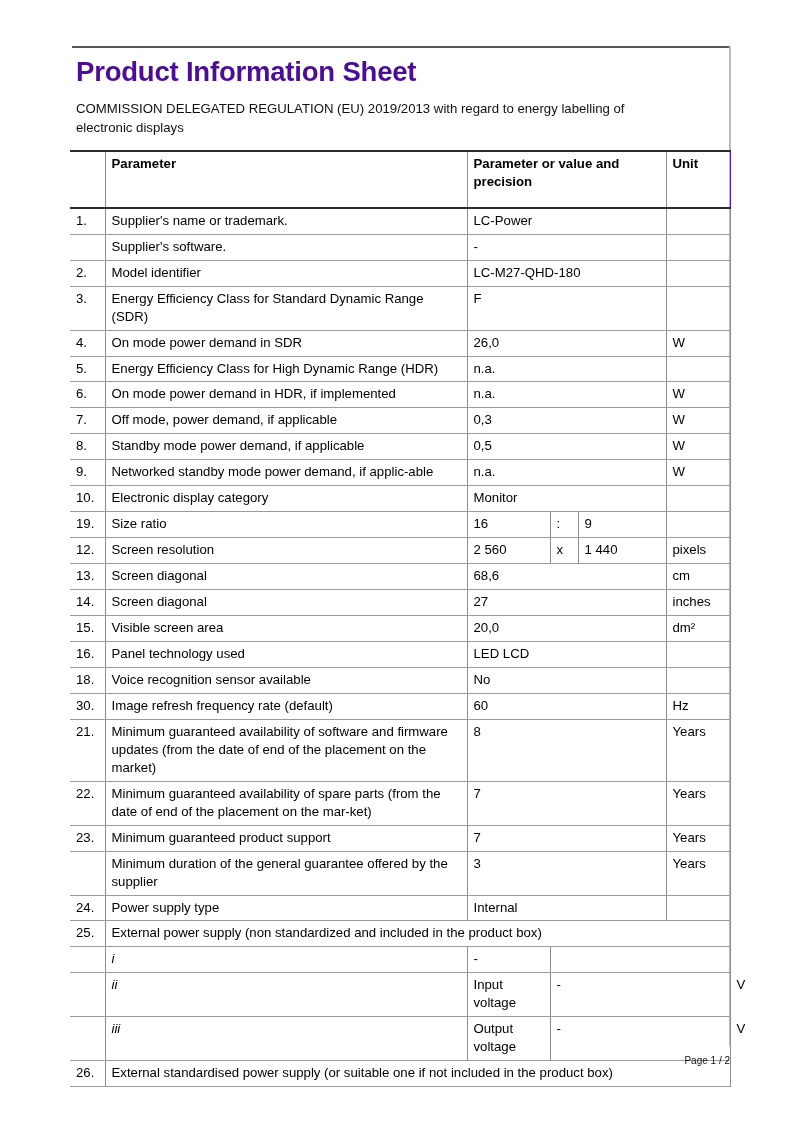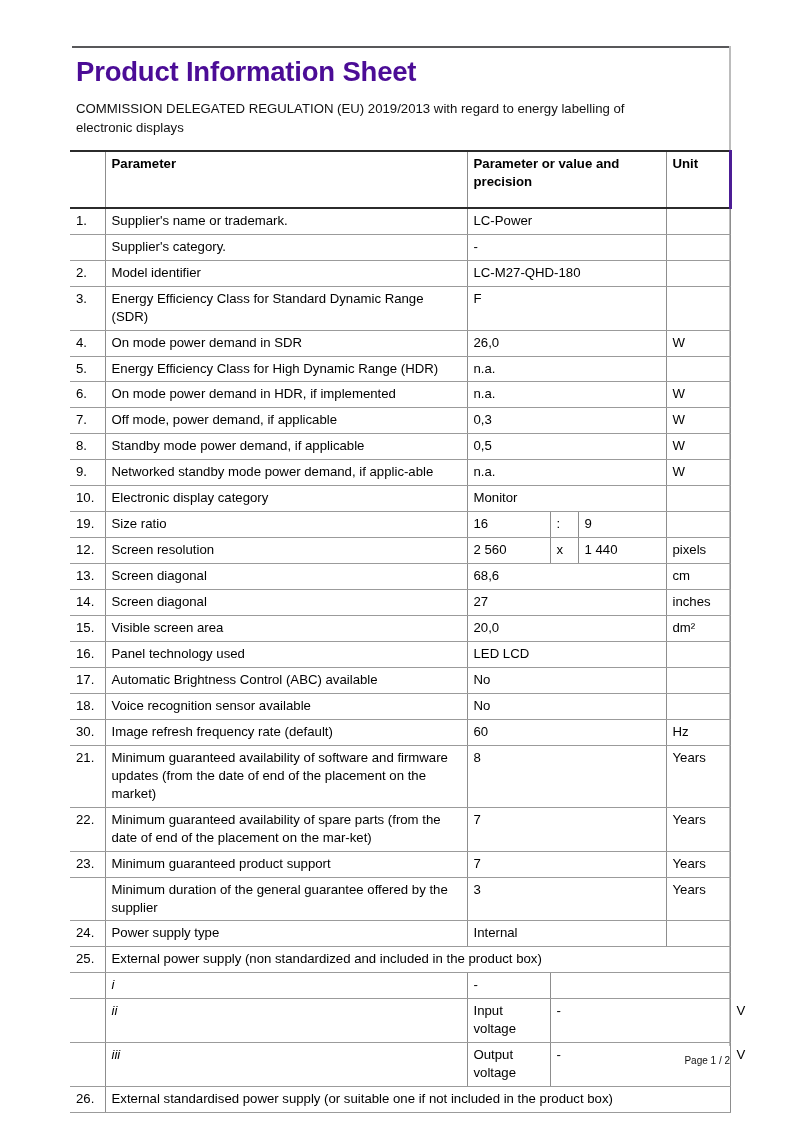--- a/index.html
+++ b/index.html
@@ -91,21 +91,21 @@
   tr.hdr td {
     font-weight: bold;
     border-top: 2px solid #2b2b2b;
     border-bottom: 2px solid #2b2b2b;
     padding-bottom: 16px;
   }
   tr.hdr td.num {
     border-top: 2px solid #2b2b2b;
     border-bottom: 2px solid #2b2b2b;
   }
-  tr.hdr td.col-unit { border-right: 3px solid #4c1d95; border-radius: 29px; }
+  tr.hdr td.col-unit { border-right: 1px solid #4c1d95; border-radius: 29px; }
 
   .r  { text-align: right; }
   .c  { text-align: center; }
 
   
   .roman { width: 35px; text-align: center; font-style: italic; padding-left: 0; padding-right: 0; }
 
   tr.lastrow td { border-bottom: 1px solid #9b9b9b; }
 
   .footer {
@@ -149,21 +149,21 @@
           <td class="col-unit">Unit</td>
         </tr>
       <tr>
             <td class="num">1.</td>
             <td>Supplier's name or trademark.</td>
             <td colspan="3" class="">LC-Power</td>
             <td class="col-unit"></td>
           </tr>
           <tr>
             <td class="num"></td>
-            <td>Supplier's category.</td>
+            <td>Supplier's software.</td>
             <td colspan="3" class="">-</td>
             <td class="col-unit"></td>
           </tr>
           <tr>
             <td class="num">2.</td>
             <td>Model identifier</td>
             <td colspan="3" class="">LC-M27-QHD-180</td>
             <td class="col-unit"></td>
           </tr>
           <tr>
@@ -248,26 +248,20 @@
             <td colspan="3" class="r">20,0</td>
             <td class="col-unit">dm²</td>
           </tr>
           <tr>
             <td class="num">16.</td>
             <td>Panel technology used</td>
             <td colspan="3" class="r">LED LCD</td>
             <td class="col-unit"></td>
           </tr>
           <tr>
-            <td class="num">17.</td>
-            <td>Automatic Brightness Control (ABC) available</td>
-            <td colspan="3" class="r">No</td>
-            <td class="col-unit"></td>
-          </tr>
-          <tr>
             <td class="num">18.</td>
             <td>Voice recognition sensor available</td>
             <td colspan="3" class="r">No</td>
             <td class="col-unit"></td>
           </tr>
           <tr>
             <td class="num">30.</td>
             <td>Image refresh frequency rate (default)</td>
             <td colspan="3" class="r">60</td>
             <td class="col-unit">Hz</td>

